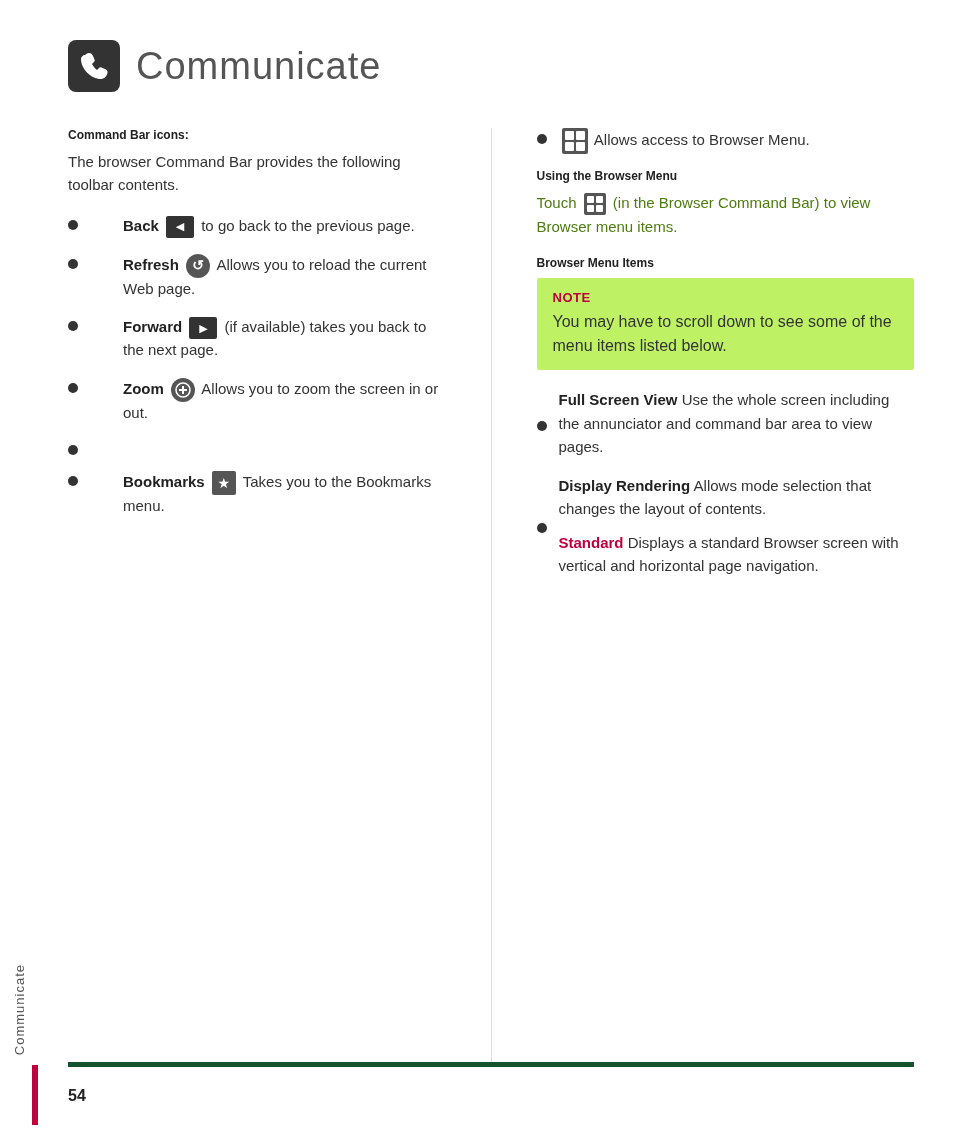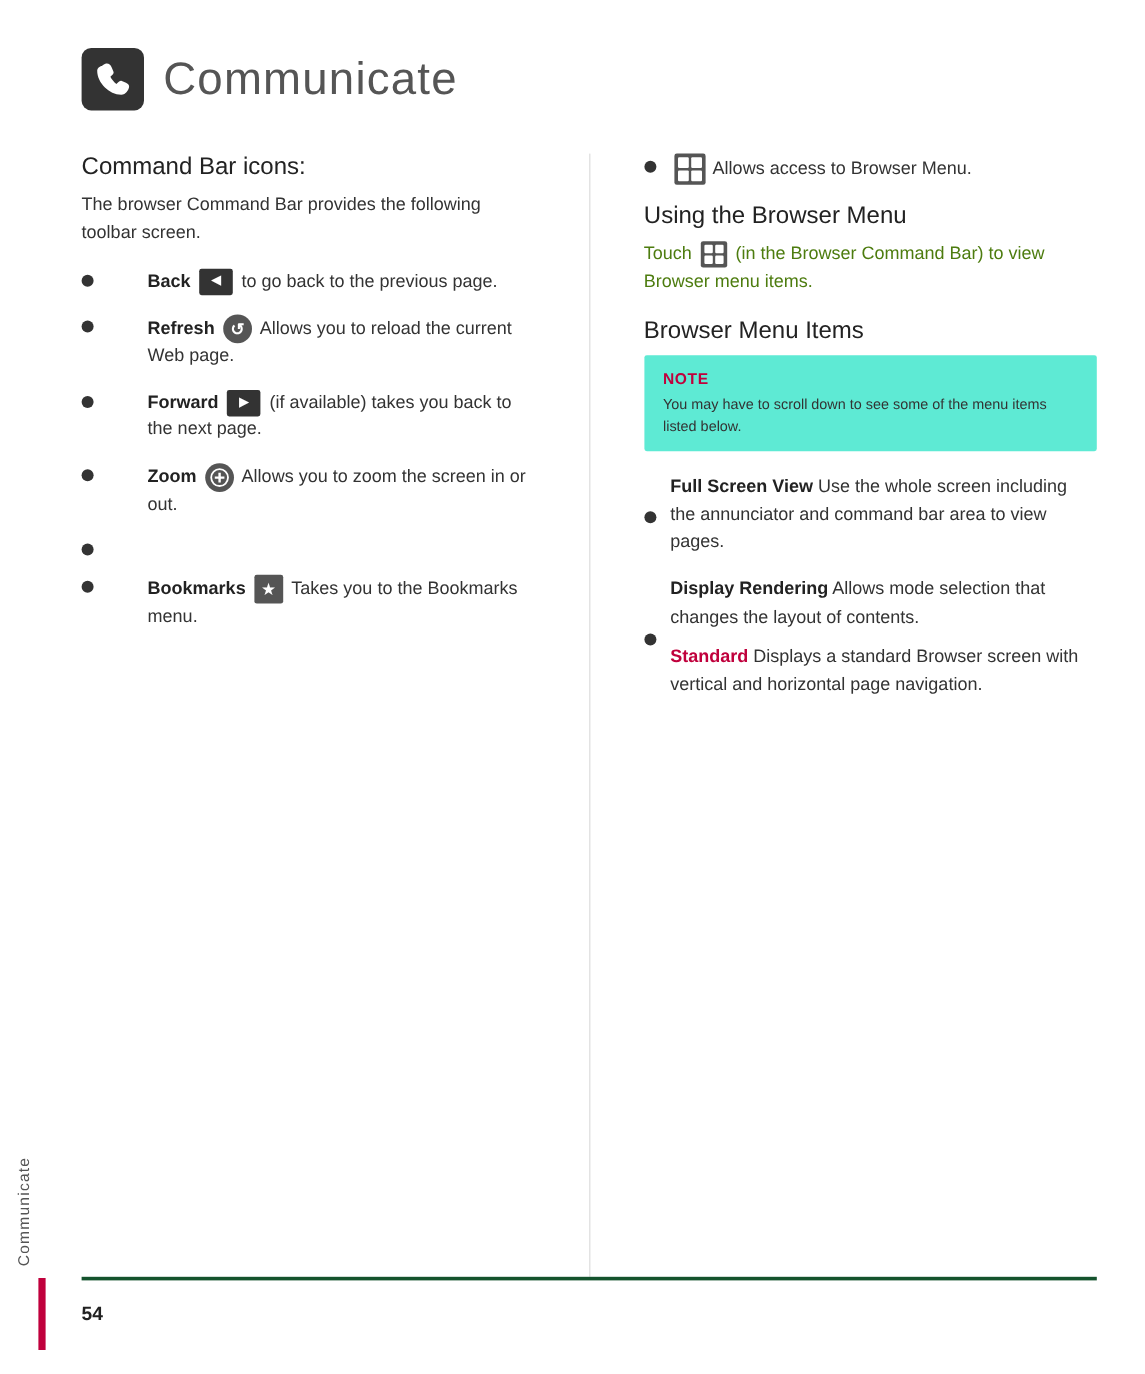--- a/index.html
+++ b/index.html
@@ -99,22 +99,22 @@
       flex: 1;
       padding-right: 10px;
     }
 
     .col-right {
       flex: 1;
       padding-left: 10px;
     }
 
     .section-heading {
-      font-size: 20px;
-      font-weight: normal;
+      font-size: 12px;
+      font-weight: bold;
       color: #222;
       margin-bottom: 8px;
     }
 
     .intro-text {
       font-size: 15px;
       color: #333;
       line-height: 1.55;
       margin-bottom: 18px;
     }
@@ -291,37 +291,37 @@
 
     .browser-menu-touch-text {
       font-size: 15px;
       color: #4d7c0f;
       line-height: 1.55;
       margin-bottom: 18px;
     }
 
     
     .note-box {
-      background: #5eead4;
+      background: #bef264;
       border: none;
       padding: 12px 16px;
       margin-bottom: 18px;
       border-radius: 2px;
     }
 
     .note-label {
       font-size: 13px;
       font-weight: bold;
       color: #c0003c;
       margin-bottom: 5px;
       letter-spacing: 0.5px;
     }
 
     .note-text {
-      font-size: 12px;
+      font-size: 16px;
       color: #333;
       line-height: 1.5;
     }
 
     
     .right-bullet-list {
       list-style: none;
       padding: 0;
       margin: 0;
     }
@@ -341,21 +341,21 @@
       color: #c0003c;
       font-weight: bold;
     }
 
     
     .page-footer {
       display: flex;
       align-items: center;
       margin-top: auto;
       padding-top: 20px;
-      border-top: 3px solid #14532d;
+      border-top: 5px solid #14532d;
     }
 
     .page-number {
       font-size: 16px;
       font-weight: bold;
       color: #222;
     }
 
     
     .col-divider {
@@ -384,21 +384,21 @@
         </svg>
       </div>
       <h1 class="header-title">Communicate</h1>
     </div>
 
     <div class="two-col">
 
       <div class="col-left">
 
         <h2 class="section-heading">Command Bar icons:</h2>
-        <p class="intro-text">The browser Command Bar provides the following toolbar screen.</p>
+        <p class="intro-text">The browser Command Bar provides the following toolbar contents.</p>
 
         <ul class="bullet-list">
 
           <li>
             <div class="bullet-dot"></div>
             <div class="bullet-content">
               <strong>Back</strong>
               <span class="icon-back"></span>
               <span> to go back to the previous page.</span>
             </div>

